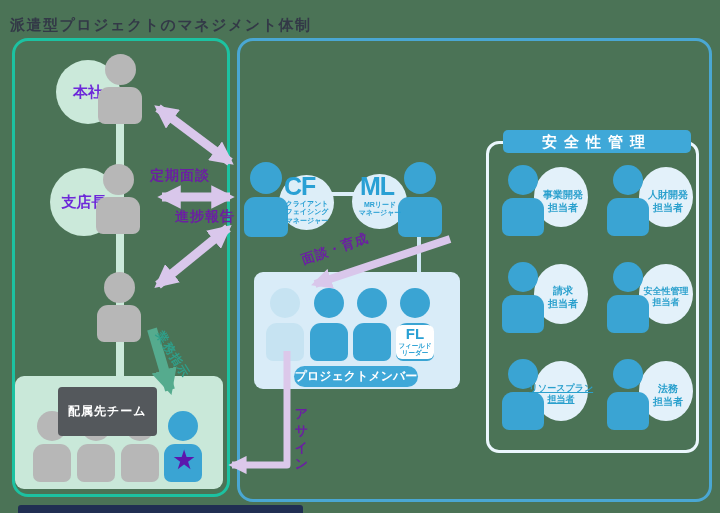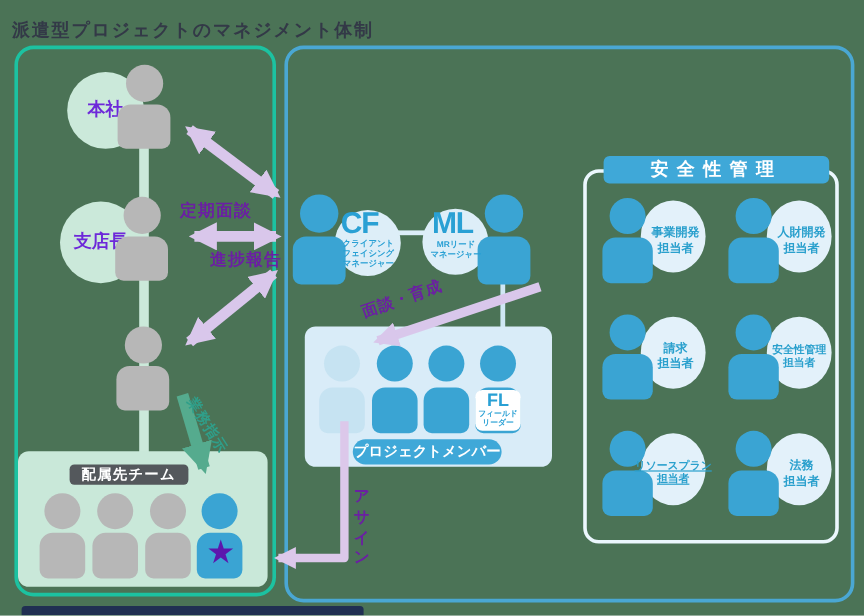--- a/index.html
+++ b/index.html
@@ -21,21 +21,21 @@
   .person .ph{position:absolute;border-radius:50%;background:var(--pc);}
   .person .pb{position:absolute;border-radius:11px 11px 7px 7px;background:var(--pc);}
   .p-gray{--pc:#b7b7b7;} .p-blue{--pc:#3aa4d3;} .p-pale{--pc:#c6e3f2;}
   .ps-node .ph{left:7px;top:0;width:31px;height:31px;} .ps-node .pb{left:0;top:33px;width:44px;height:37px;}
   .ps-team .ph{left:4px;top:0;width:30px;height:30px;} .ps-team .pb{left:0;top:33px;width:38px;height:38px;}
   .ps-mem .ph{left:4px;top:0;width:30px;height:30px;} .ps-mem .pb{left:0;top:35px;width:38px;height:38px;}
   .ps-big .ph{left:6px;top:0;width:32px;height:32px;} .ps-big .pb{left:0;top:35px;width:44px;height:40px;}
   .ps-hq .ph{left:6px;top:0;width:30px;height:30px;} .ps-hq .pb{left:0;top:33px;width:42px;height:38px;}
   
   #team-box{left:15px;top:376px;width:208px;height:113px;background:#c9e8d9;border-radius:9px;z-index:2;}
-  #team-badge{left:58px;top:387px;background:#54585c;color:#fff;font-size:12px;font-weight:bold;padding:0 10px;border-radius:4px;z-index:4;letter-spacing:1px;}
+  #team-badge{left:58px;top:387px;background:#54585c;color:#fff;font-size:12px;font-weight:bold;padding:16px 10px;border-radius:4px;z-index:4;letter-spacing:1px;}
   #star{left:170px;top:447px;width:28px;text-align:center;font-size:27px;color:#5c16ad;z-index:4;line-height:1;}
   
   #members-box{left:254px;top:272px;width:206px;height:117px;background:#d9ecf8;border-radius:9px;z-index:2;}
   #members-badge{left:294px;top:366px;width:124px;height:21px;background:#3fa8d8;border-radius:11px;color:#fff;font-size:12px;font-weight:bold;text-align:center;line-height:21px;z-index:4;}
   #fl-badge{left:396px;top:325px;width:38px;height:34px;background:#fff;border-radius:6px;z-index:4;text-align:center;color:#29a0d4;}
   #fl-badge .abbr{font-size:15px;font-weight:bold;line-height:1.05;margin-top:1px;}
   #fl-badge .role{font-size:6.5px;font-weight:bold;line-height:1.1;}
   
   .lbl-circle{background:#ddeef8;border-radius:50%;z-index:2;}
   #cf-circle{left:279px;top:175px;width:55px;height:55px;}

